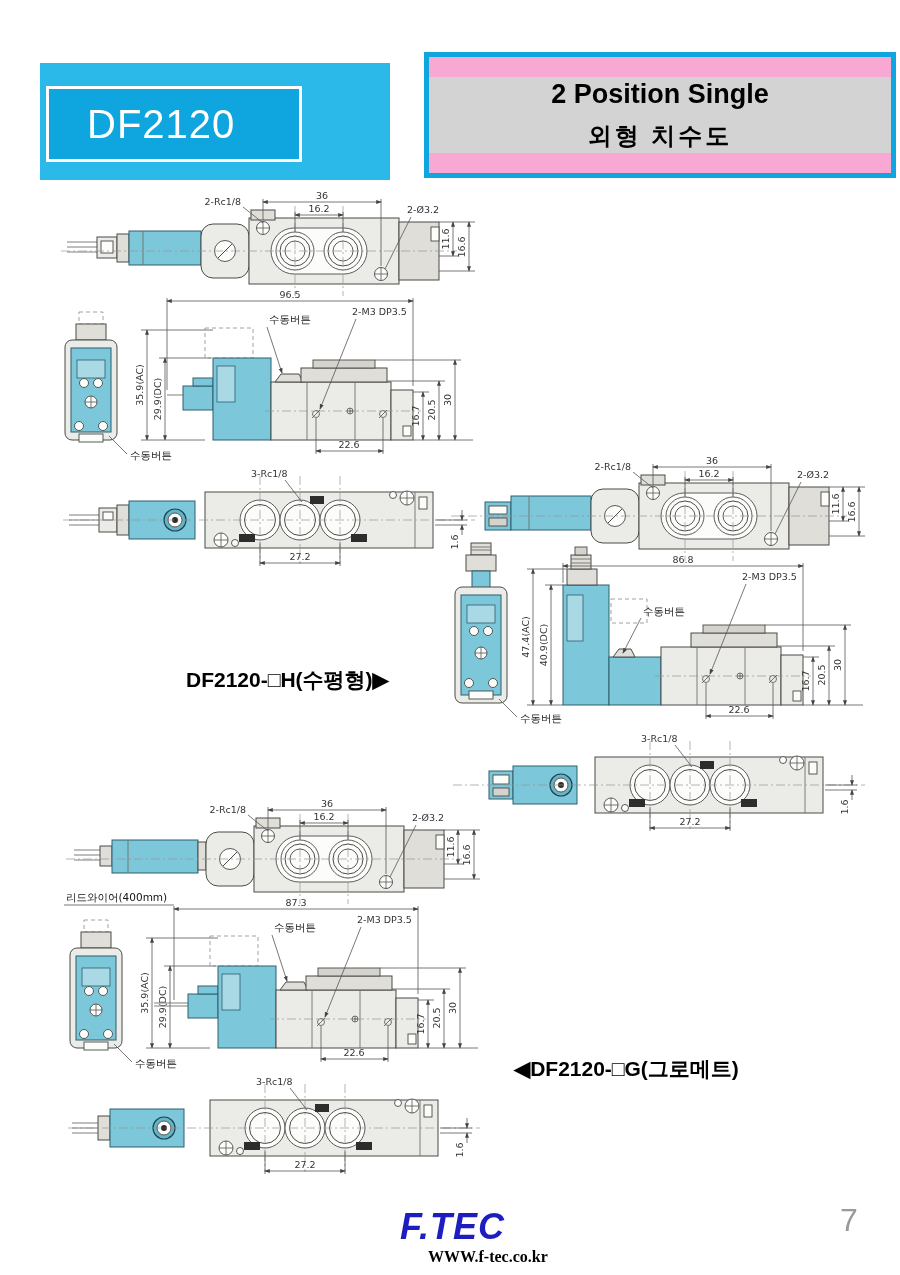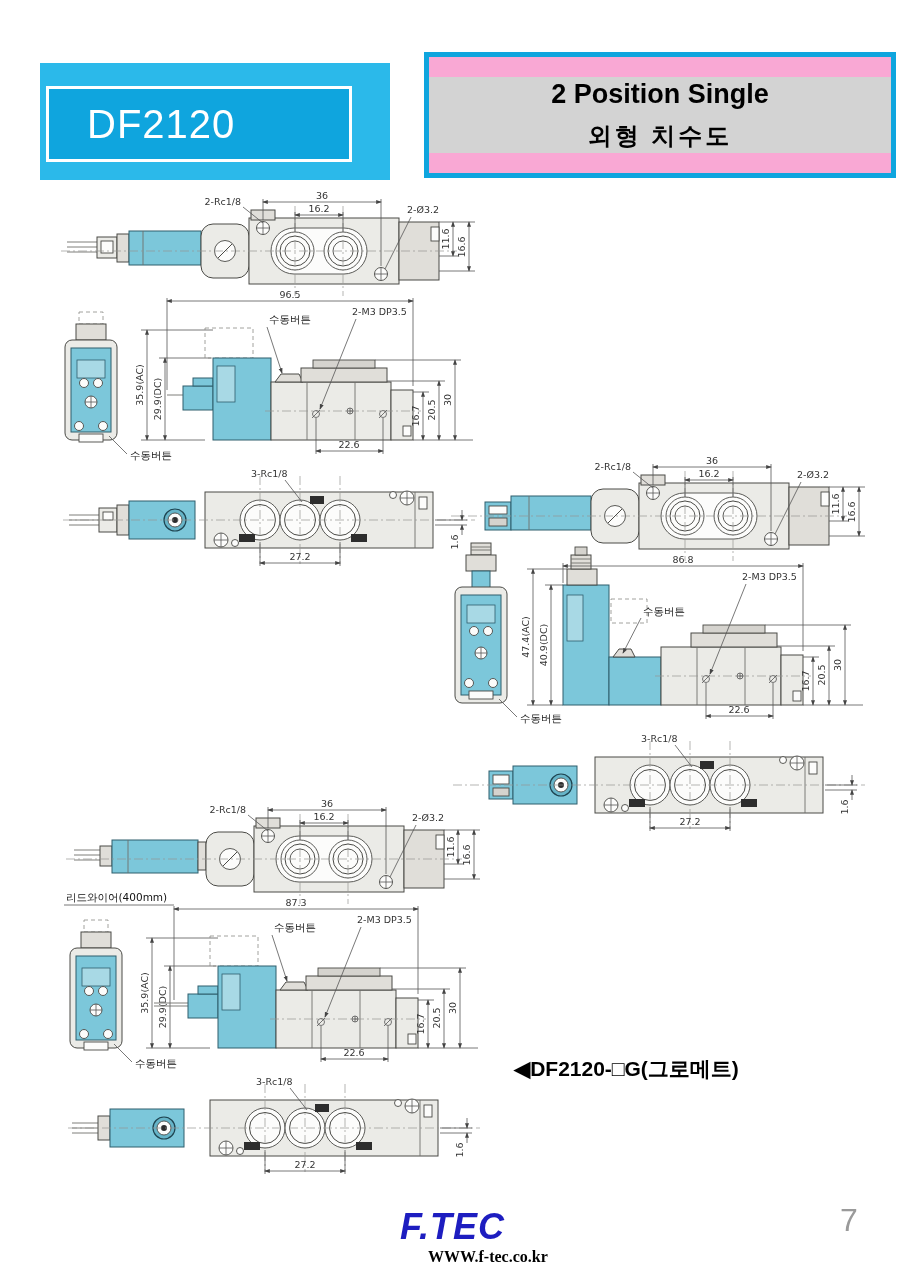--- a/index.html
+++ b/index.html
@@ -4,21 +4,21 @@
 <style>
   :root{
     --accent:#0fa5de; --accent-light:#2bb9ea; --valve:#7cc7da;
     --body:#ebebe7; --band:#d3d3d3; --logo:#1d1dc0;
   }
   html,body{margin:0;padding:0;background:#fff;}
   .page{position:relative;width:900px;height:1275px;background:#fff;overflow:hidden;
         font-family:"Liberation Sans",sans-serif;}
   
   .hdr-back{position:absolute;left:40px;top:63px;width:350px;height:117px;background:var(--accent-light);}
-  .hdr-front{position:absolute;left:46px;top:86px;width:306px;height:76px;background:var(--accent);
+  .hdr-front{position:absolute;left:46px;top:86px;width:256px;height:76px;background:var(--accent);
              border:3px solid #fff;box-sizing:border-box;display:flex;align-items:center;padding-left:38px;}
   .hdr-front span{color:#fff;font-size:40px;letter-spacing:1px;font-weight:500;}
   .hdr-right{position:absolute;left:424px;top:52px;width:472px;height:126px;border:5px solid var(--accent);
              background:#f9a8d4;box-sizing:border-box;}
   .hdr-band{position:absolute;left:0;right:0;top:20px;bottom:20px;background:var(--band);
             display:flex;flex-direction:column;align-items:center;justify-content:center;color:#000;}
   .t1{font-size:27px;font-weight:bold;}
   .t2{font-size:24px;font-weight:bold;letter-spacing:3px;margin-top:10px;}
   
   .variant-label{position:absolute;font-size:21px;font-weight:bold;color:#000;white-space:nowrap;}
@@ -478,20 +478,21 @@
       </g>
       <g>
         <path class="dim" d="M380,330H412"></path>
           <path class="dim" d="M380,335H412"></path>
         <path class="dim" marker-end="url(#mhE)" d="M407,320V330"></path>
           <path class="dim" marker-end="url(#mhE)" d="M407,345V335"></path>
         <text class="dtx" transform="rotate(-90 403 352)" x="403" y="352" text-anchor="middle">1.6</text>
       </g>
     </g>
   </svg>
+  <div class="variant-label" style="left:186px;top:666px">DF2120-□H(수평형)▶</div>
 
   <svg class="dwg" style="left:60px;top:798px" width="440" height="380" viewBox="0 0 440 380">
     <defs>
       <marker id="mgE" markerWidth="7" markerHeight="6" refX="6" refY="2.5" orient="auto">
           <path d="M0,0L7,2.5L0,5Z" fill="#444"></path>
         </marker>
       <marker id="mgS" markerWidth="7" markerHeight="6" refX="1" refY="2.5" orient="auto">
           <path d="M7,0L0,2.5L7,5Z" fill="#444"></path>
         </marker>
     </defs>

